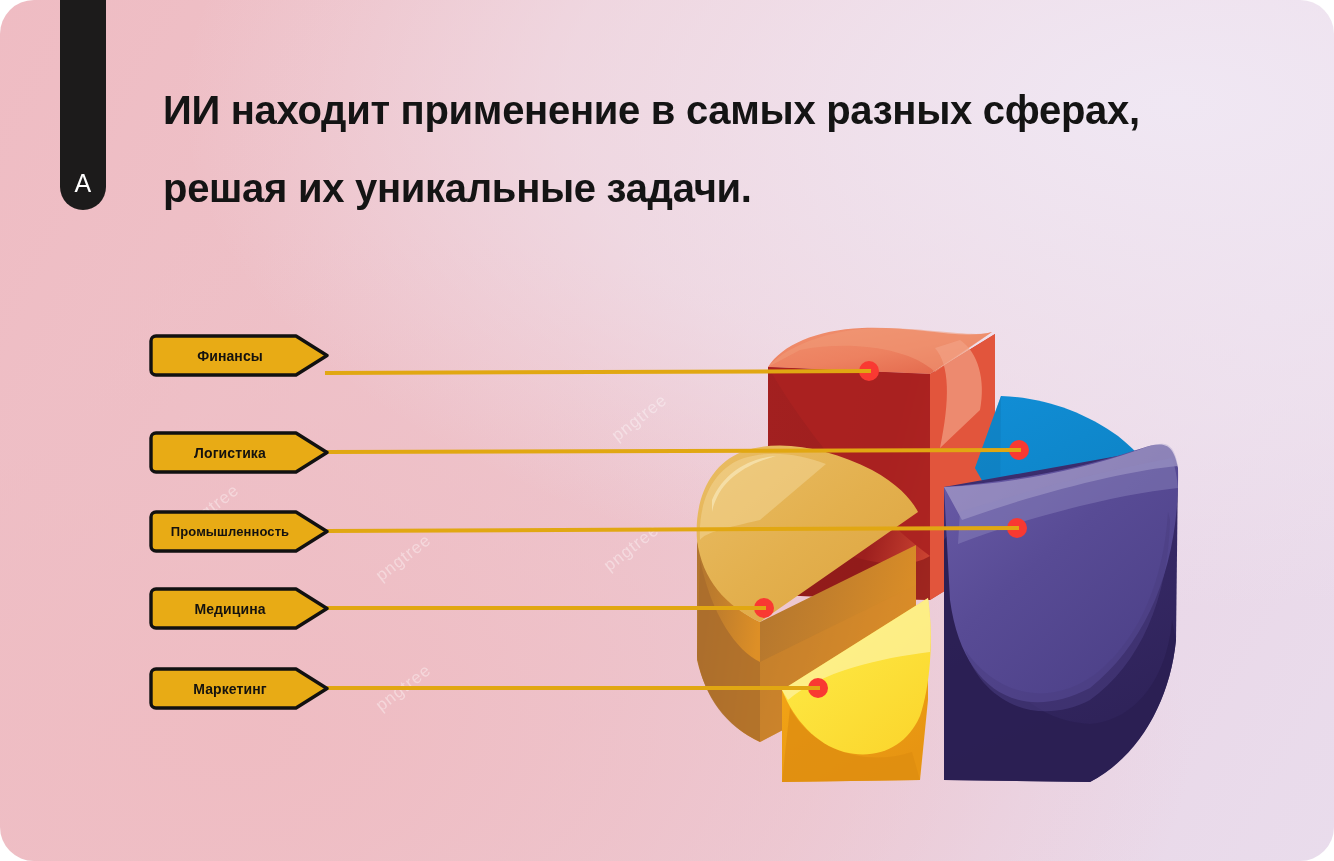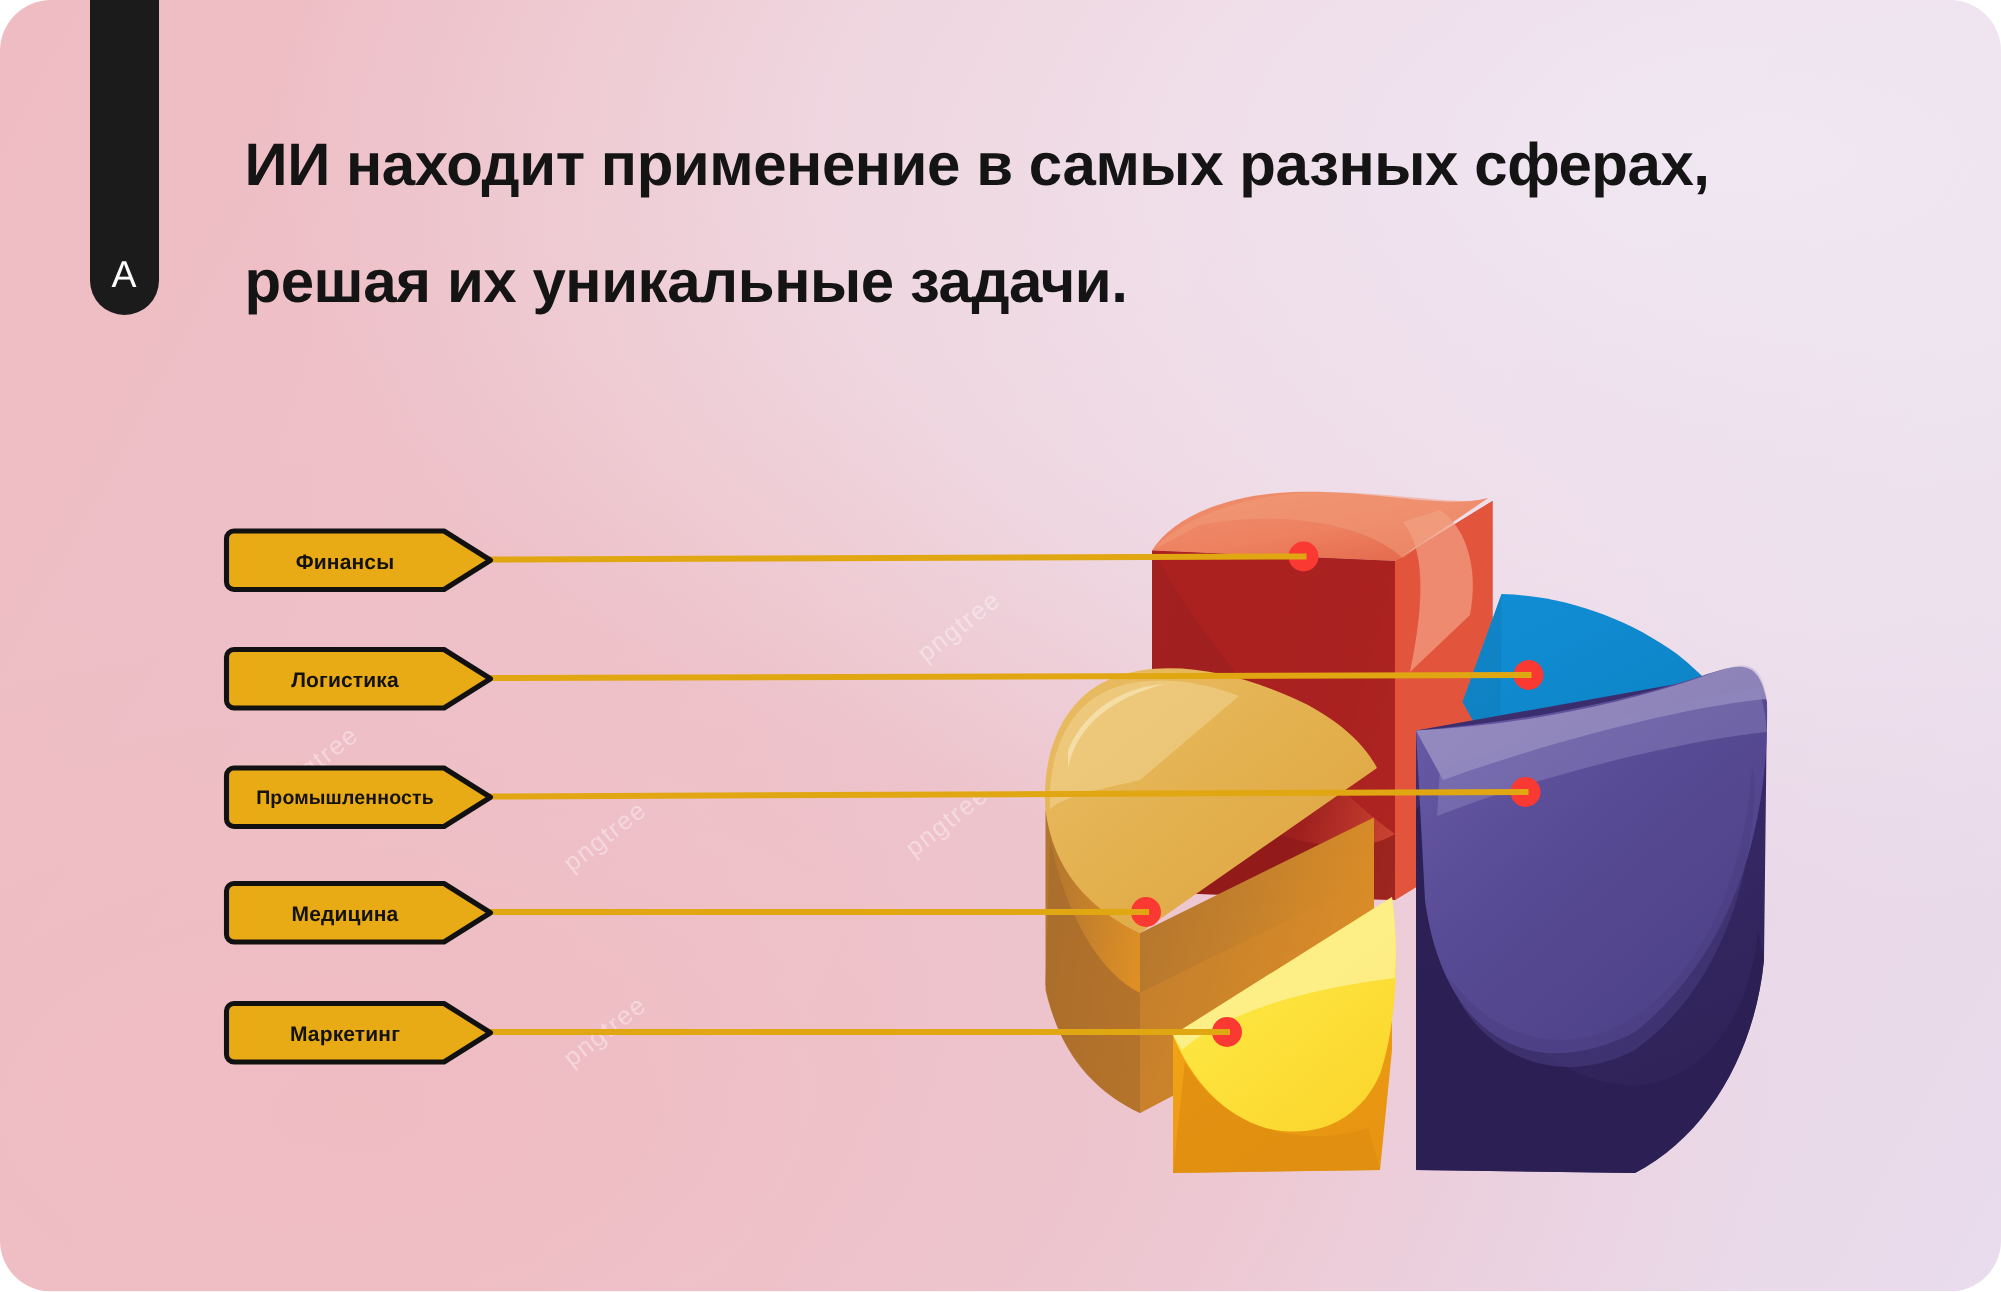--- a/index.html
+++ b/index.html
@@ -250,21 +250,21 @@
   <svg id="wires" viewBox="0 0 1334 861">
     <g stroke="#e1a712" stroke-width="4" fill="none" stroke-linecap="square">
       <path d="M327,373 L869,371"></path>
       <path d="M327,452 L1019,450"></path>
       <path d="M327,531 L1017,528"></path>
       <path d="M327,608 L764,608"></path>
       <path d="M327,688 L818,688"></path>
     </g>
   </svg>
 
-  <div class="label" style="top:350px;">
+  <div class="label" style="top:332px;">
     <svg width="182" height="47" viewBox="0 0 182 47">
       <path d="M8,4 L148,4 L179,23.5 L148,43 L8,43 A5,5 0 0 1 3,38 L3,9 A5,5 0 0 1 8,4 Z" fill="#e8ab15" stroke="#111111" stroke-width="3.4" stroke-linejoin="round"></path>
     </svg>
     <div class="txt">Финансы</div>
   </div>
 
   <div class="label" style="top:429px;">
     <svg width="182" height="47" viewBox="0 0 182 47">
       <path d="M8,4 L148,4 L179,23.5 L148,43 L8,43 A5,5 0 0 1 3,38 L3,9 A5,5 0 0 1 8,4 Z" fill="#e8ab15" stroke="#111111" stroke-width="3.4" stroke-linejoin="round"></path>
     </svg>

